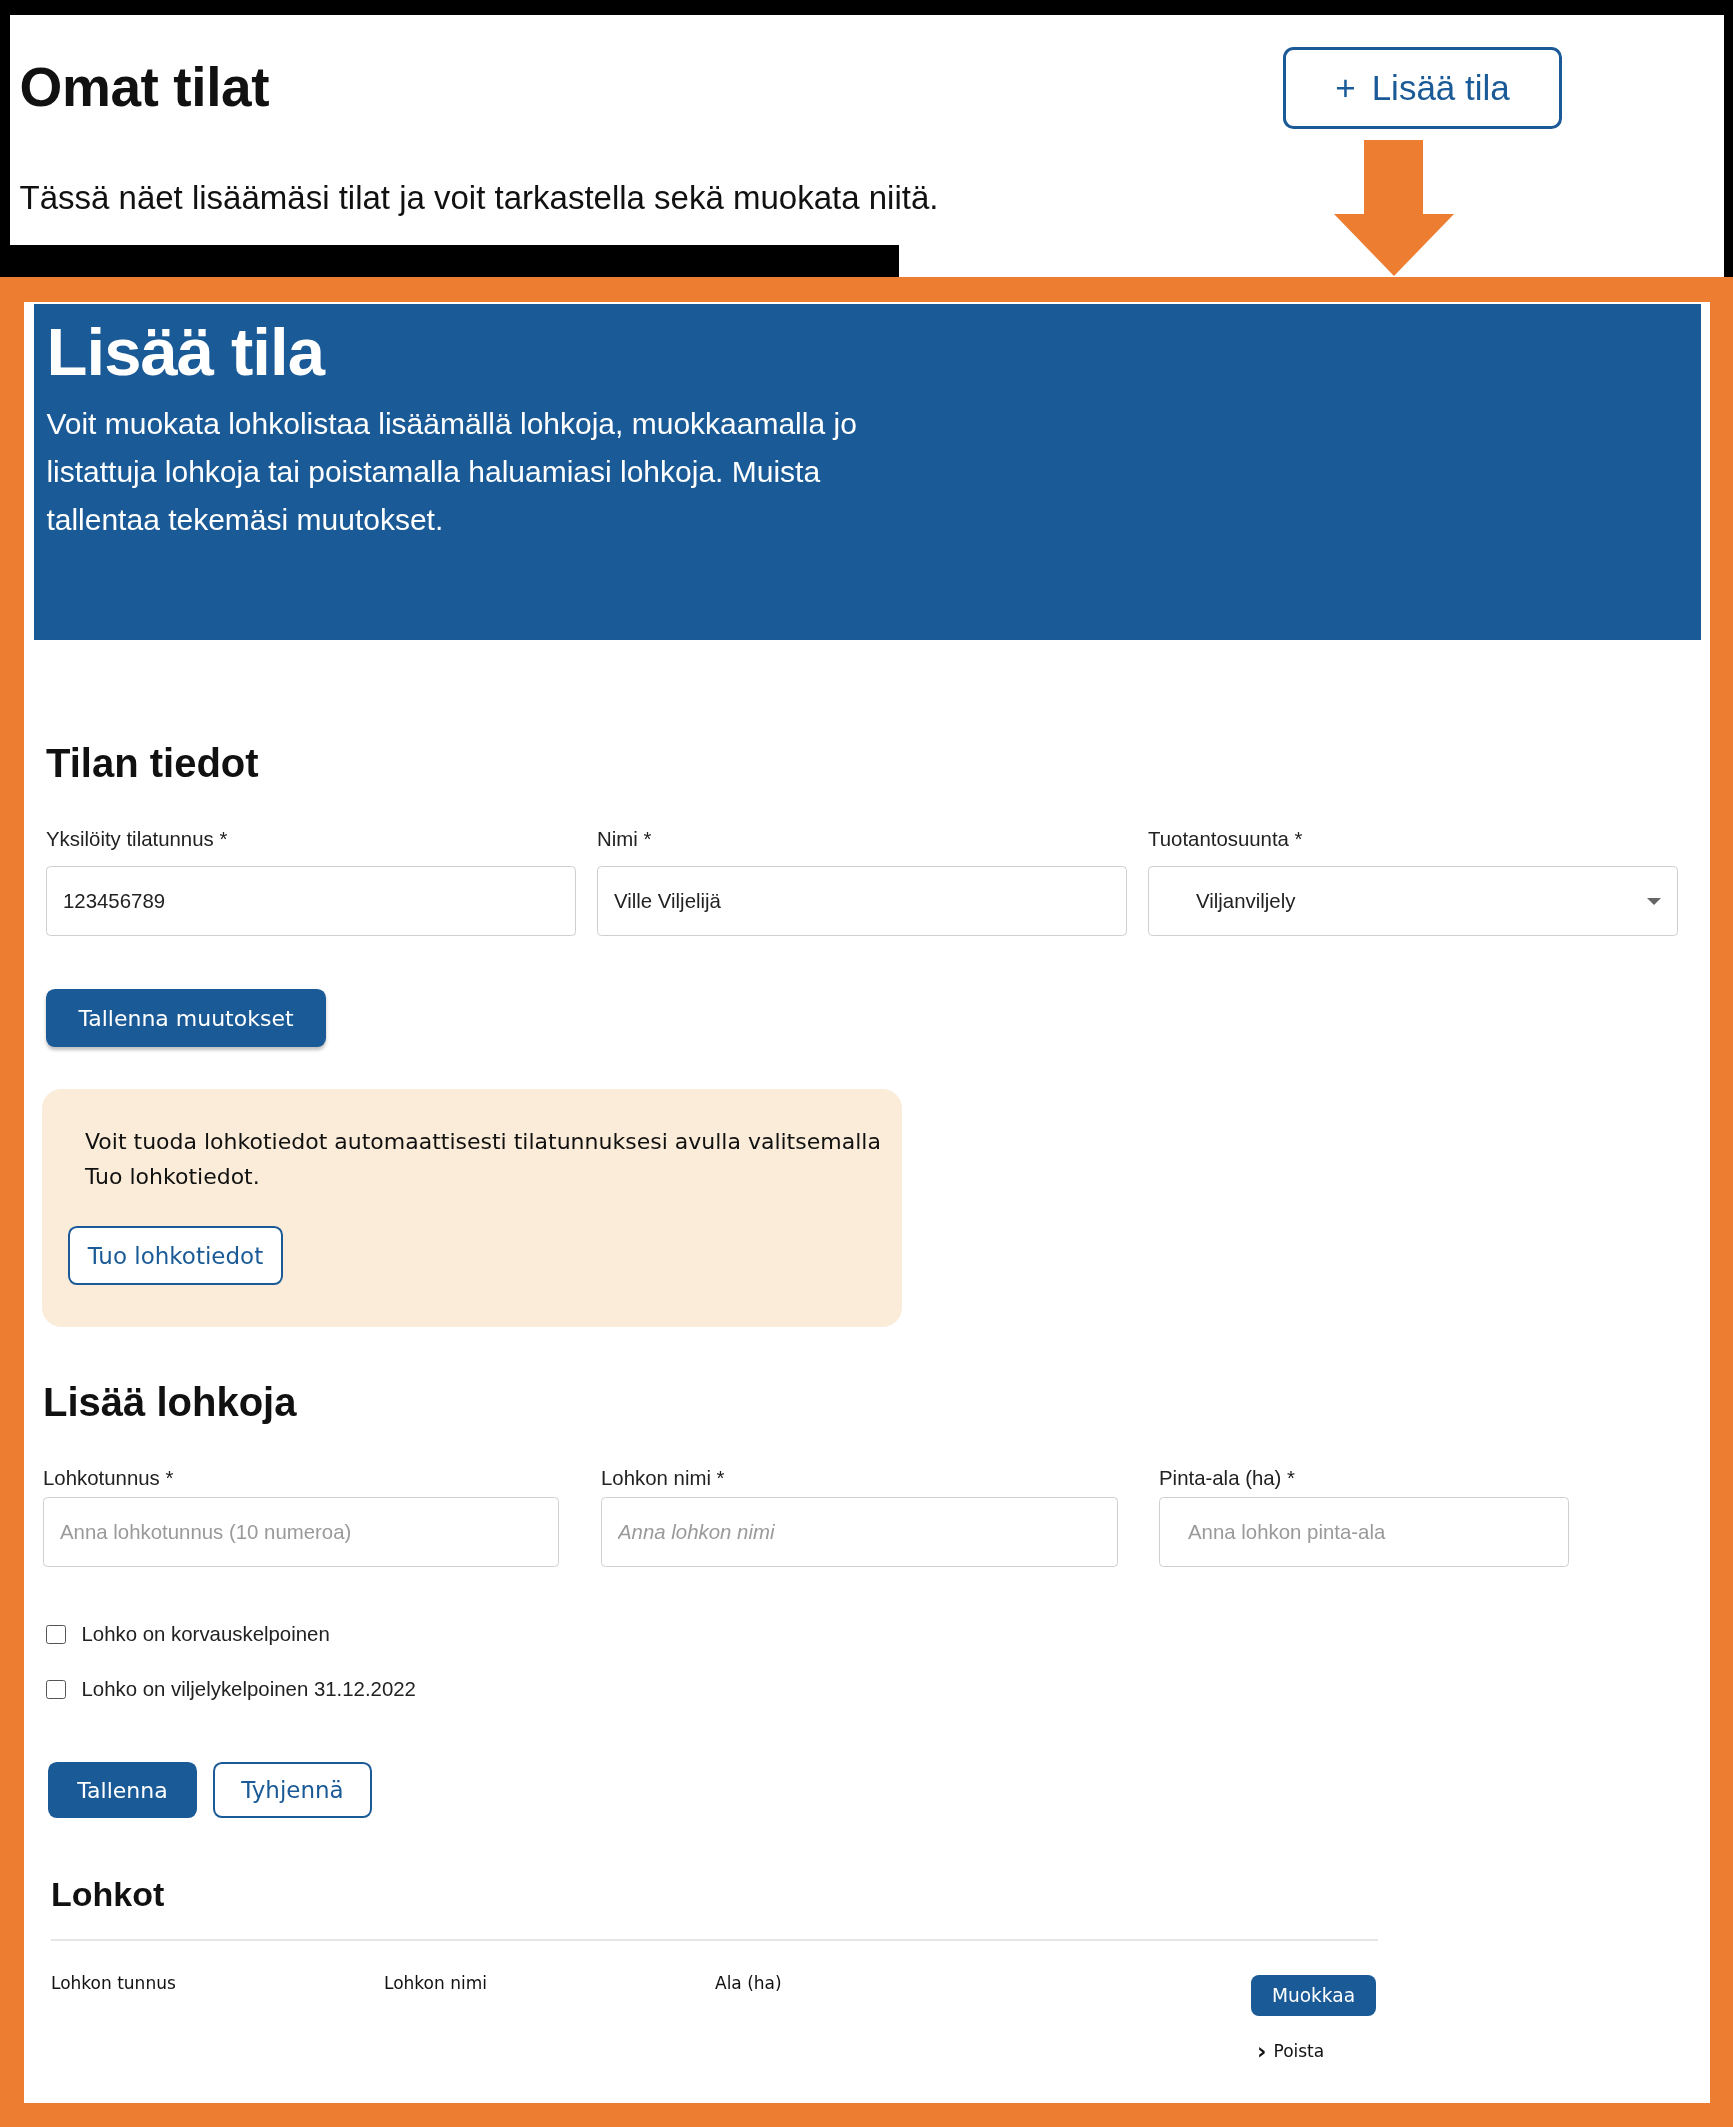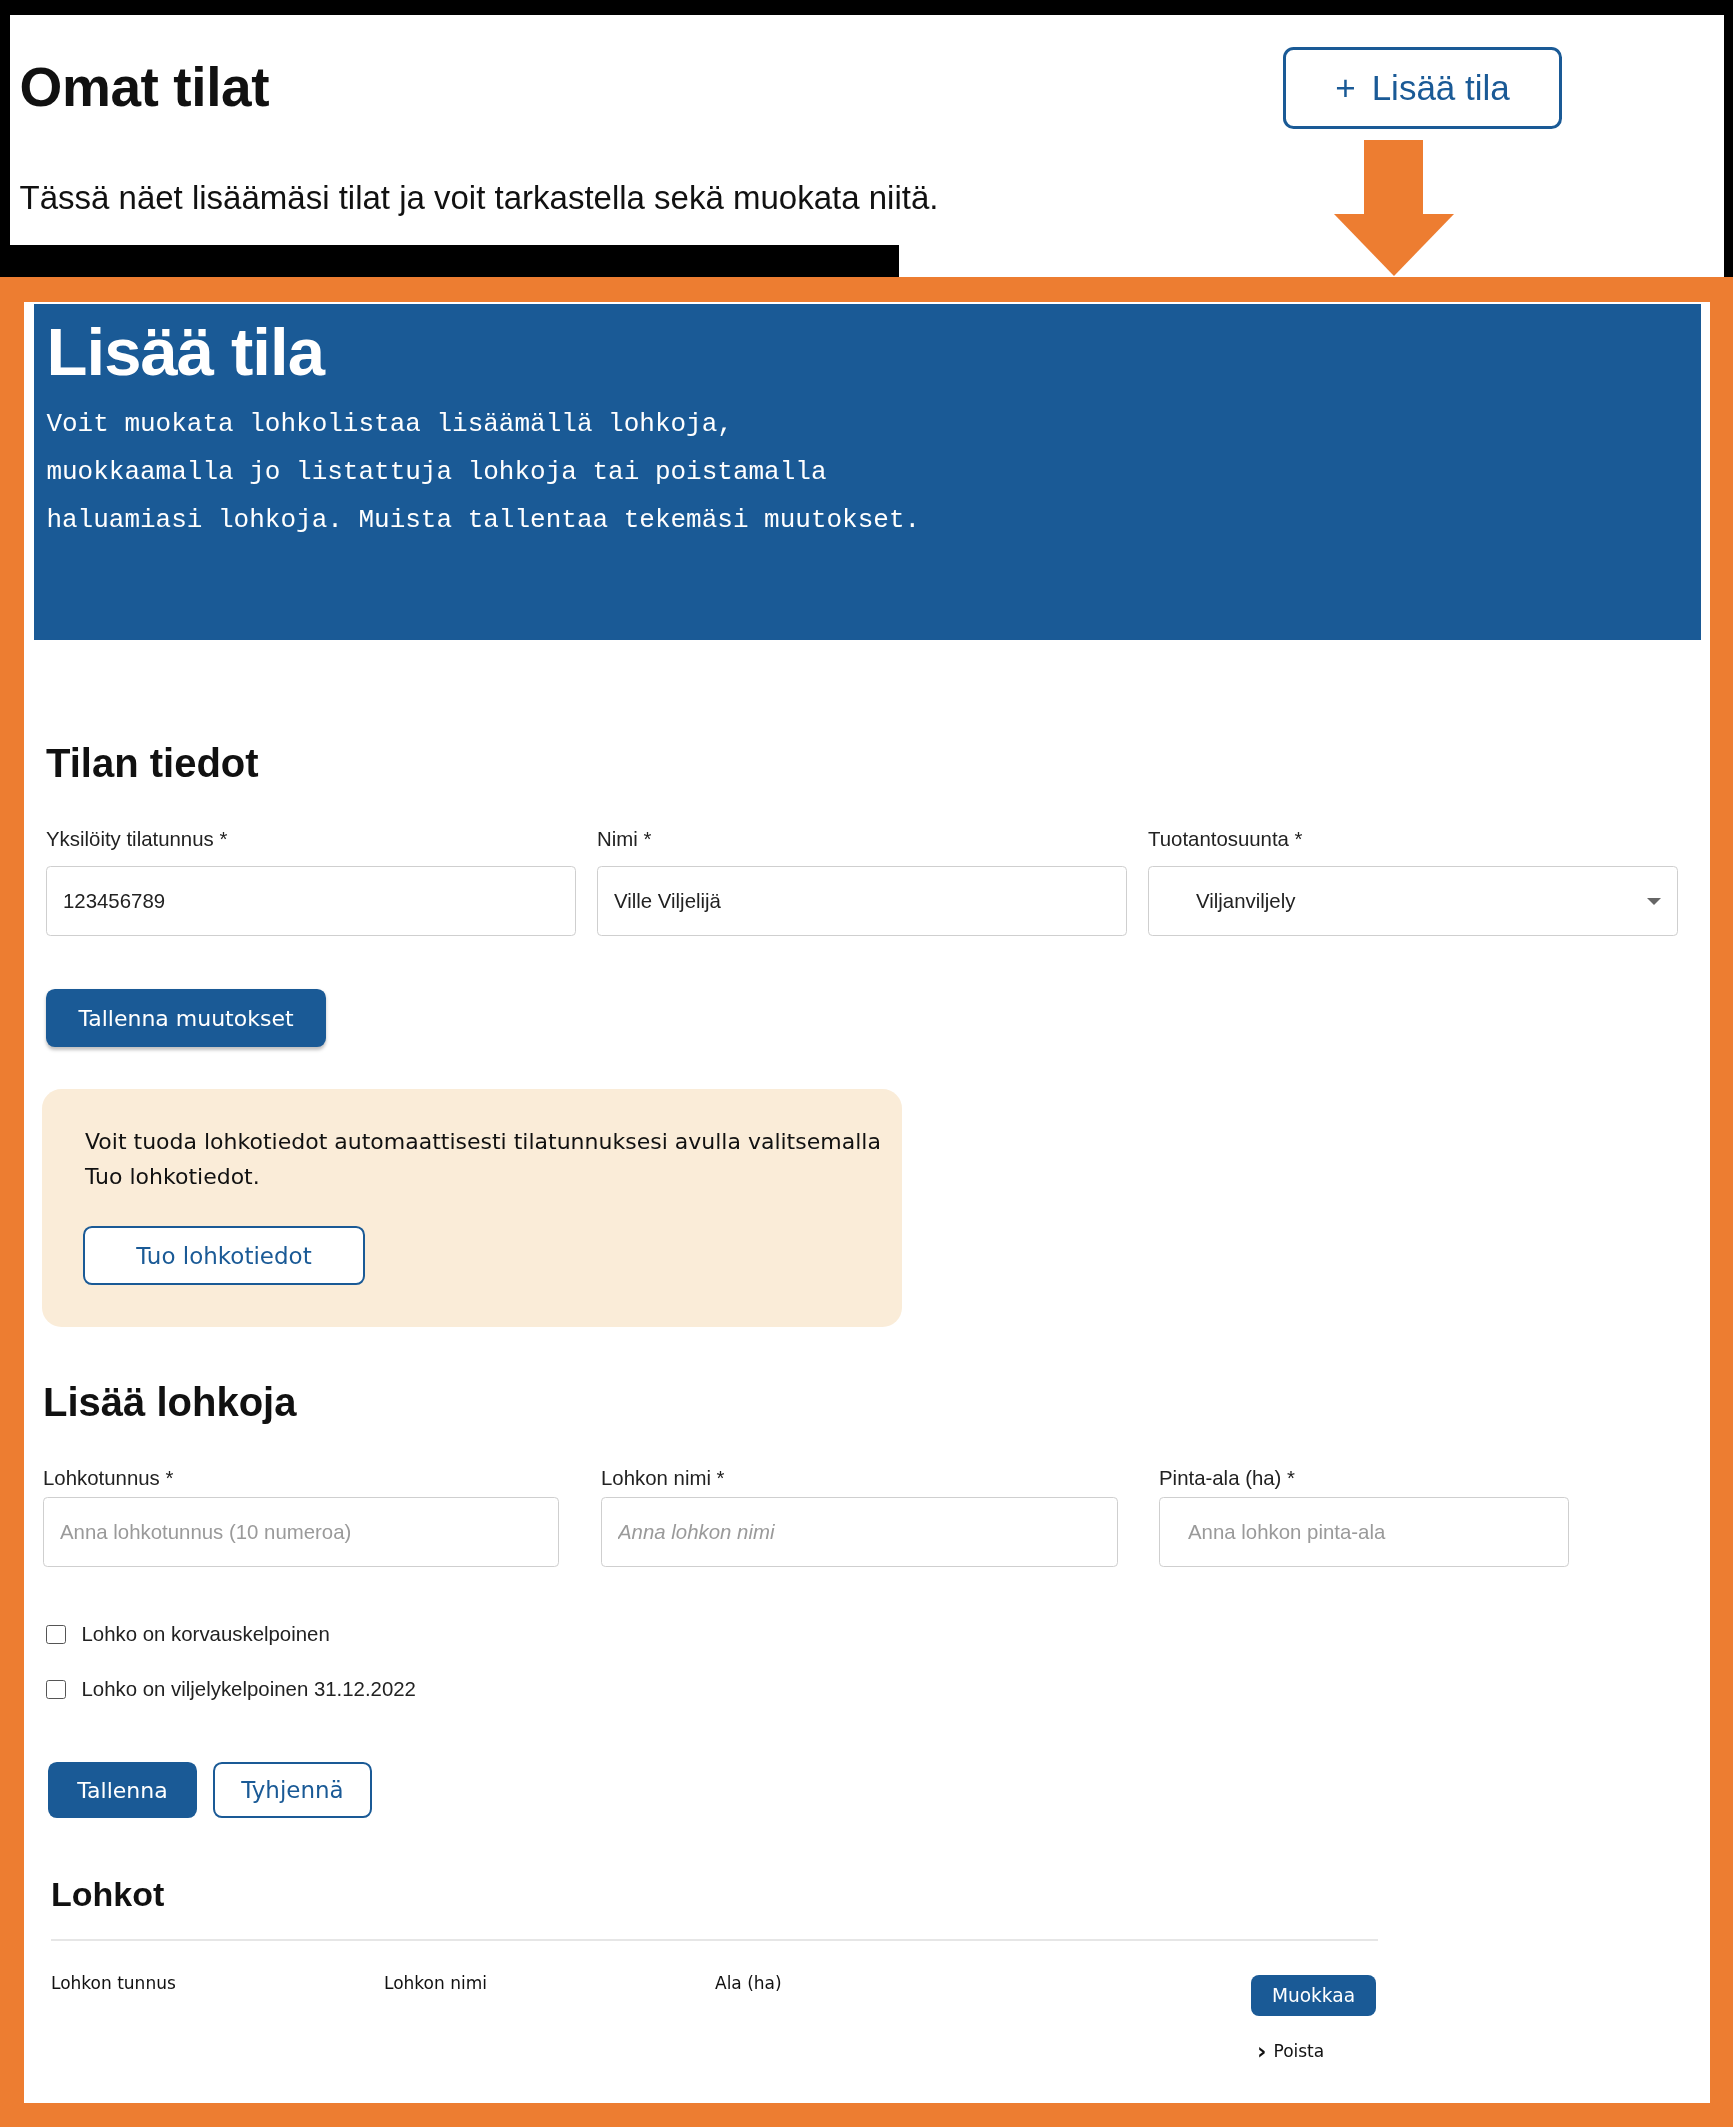--- a/index.html
+++ b/index.html
@@ -17,21 +17,21 @@
   #add-farm-btn .plus { font-size:35px; }
   #arrow-shaft { left:1364px; top:140px; width:59px; height:78px; background:#ed7d31; }
   #arrow-head { left:1364px; top:214px; width:0; height:0; border-left:60px solid transparent; border-right:60px solid transparent;
        border-top:62px solid #ed7d31; transform:translateX(-30px); }
   
   #frame { left:0; top:277px; width:1733px; height:1851px; background:#ed7d31; }
   #frame-inner { left:24px; top:302px; width:1686px; height:1801px; background:#fff; }
   
   #hero { left:34px; top:304px; width:1667px; height:336px; background:#1a5a96; color:#fff; }
   #hero-title { left:12.4px; top:8.9px; font-size:67px; font-weight:bold; letter-spacing:-0.9px; }
-  #hero-text { left:12.4px; top:96px; width:887px; font-size:26px; line-height:48px;font-family:Liberation Mono, monospace; }
+  #hero-text { left:12.4px; top:96px; width:887px; font-size:30px; line-height:48px; }
   h2.sec { margin:0; position:absolute; font-size:40px; font-weight:bold; color:#111; }
   .lbl { position:absolute; font-size:20.4px; color:#222; }
   .inp { position:absolute; box-sizing:border-box; height:70px; border:1.8px solid #cfcfcf; border-radius:4.4px; background:#fff;
          font-family:"Liberation Sans", sans-serif; font-size:20.4px; color:#222; padding:0 16px; outline:none; }
   .inp::placeholder { color:#9a9a9a; }
   .sel { display:flex; align-items:center; justify-content:space-between;padding-left:47px; }
   .caret { width:0; height:0; border-left:7px solid transparent; border-right:7px solid transparent; border-top:7px solid #666; }
   .btn-primary { position:absolute; box-sizing:border-box; background:#1a5a96; color:#fff; border-radius:8.9px; border:none;
          font-family:"DejaVu Sans", sans-serif; font-size:22px; display:flex; align-items:center; justify-content:center;
          box-shadow:0 2.7px 3.5px rgba(0,0,0,0.25); }
@@ -75,21 +75,21 @@
 <input class="inp" style="left: 597px; top: 866px; width: 530px;" value="Ville Viljelijä">
 <div class="lbl" style="left:1148px; top:828px;">Tuotantosuunta *</div>
 <div class="inp sel" style="left:1148px; top:866px; width:530px;">
   <span>Viljanviljely</span>
   <span class="caret"></span>
 </div>
 <button class="btn-primary" style="left:46px; top:989px; width:280px; height:58px;">Tallenna muutokset</button>
 
 <div class="abs" id="info-box">
   <div class="abs" id="info-text">Voit tuoda lohkotiedot automaattisesti tilatunnuksesi avulla valitsemalla Tuo lohkotiedot.</div>
-  <button class="btn-outline" style="left:41px; top:137px; width:282px; height:59px;text-align:right;">Tuo lohkotiedot</button>
+  <button class="btn-outline" style="left:26px; top:137px; width:215px; height:59px;text-align:right;">Tuo lohkotiedot</button>
 </div>
 
 <h2 class="sec" style="left:43px; top:1380px;">Lisää lohkoja</h2>
 <div class="lbl" style="left:43px; top:1467px;">Lohkotunnus *</div>
 <input class="inp" style="left: 43px; top: 1497px; width: 516px;" placeholder="Anna lohkotunnus (10 numeroa)">
 <div class="lbl" style="left:601px; top:1467px;">Lohkon nimi *</div>
 <input class="inp" style="left: 601px; top: 1497px; width: 517px; font-style: italic;" placeholder="Anna lohkon nimi">
 <div class="lbl" style="left:1159px; top:1467px;">Pinta-ala (ha) *</div>
 <input class="inp" style="left: 1159px; top: 1497px; width: 410px; padding-left: 28px;" placeholder="Anna lohkon pinta-ala">
 

